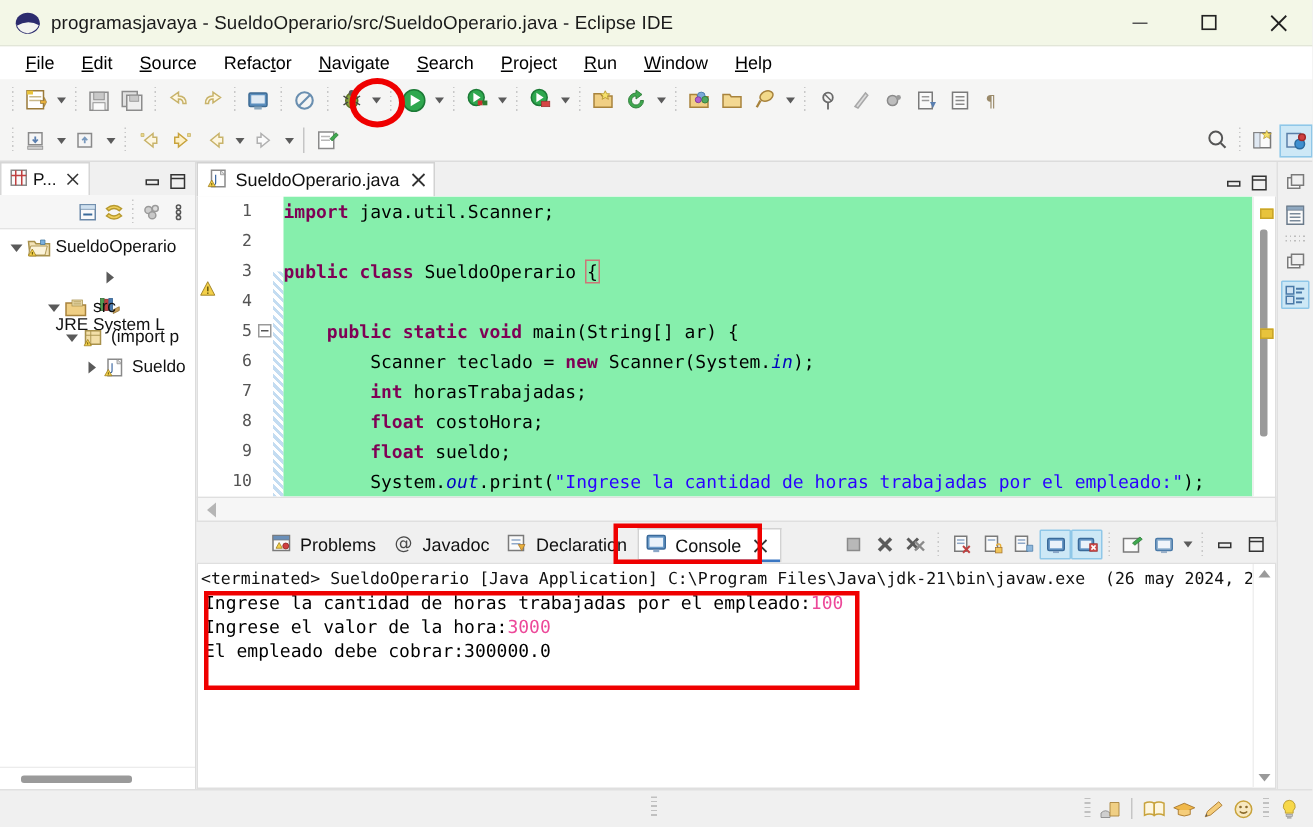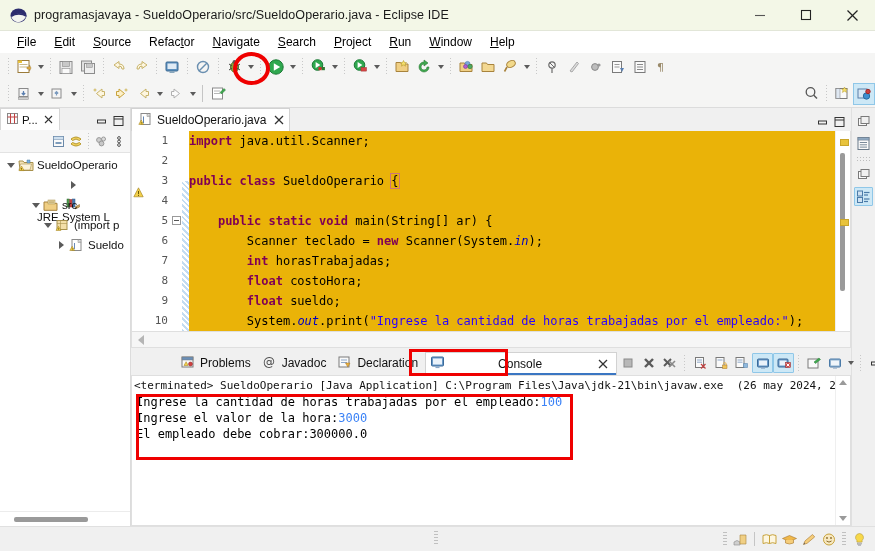--- a/index.html
+++ b/index.html
@@ -81,55 +81,55 @@
   .etab .lbl{font-size:12px;color:#111;margin:0 6px 0 4px;}
 
   .ebody{flex:1 1 auto;display:flex;background:#fff;min-height:0;border:1px solid #dfdfdf;border-top:none;position:relative;overflow:hidden;}
   .gutter{width:12px;flex:0 0 auto;background:#fff;position:relative;}
   .gutter .warnbox{position:absolute;left:1px;top:56px;width:11px;height:12px;}
   .linenos{width:24px;flex:0 0 auto;background:#fff;text-align:right;padding-right:2px;}
   .folds{width:12px;flex:0 0 auto;background:#fff;position:relative;}
   .indentbar{width:7px;flex:0 0 auto;background:#fff;position:relative;}
   .indentbar .stripe{position:absolute;left:0;top:50px;width:7px;bottom:0;
        background:repeating-linear-gradient(45deg,#b9d6ef 0 2px,#ffffff 2px 4px);opacity:.85;}
-  .code{flex:1 1 auto;min-width:0;background:#eab308;overflow:hidden;position:relative;}
+  .code{flex:1 1 auto;min-width:0;background:#86efac;overflow:hidden;position:relative;}
   .cl{height:20px;line-height:20px;font-family:"DejaVu Sans Mono","Liberation Mono",monospace;font-size:12px;white-space:pre;color:#000;}
   .ln{height:20px;line-height:20px;font-family:"DejaVu Sans Mono","Liberation Mono",monospace;font-size:11px;color:#555;}
   .kw{color:#7f0055;font-weight:bold;}
   .str{color:#2a00ff;}
   .fld{color:#0000c0;font-style:italic;}
   .var-u{text-decoration-color:#c8a23c;}
   .brkt{outline:1px solid #c77;}
   .fold-m{position:absolute;right:1px;width:9px;height:9px;border:1px solid #9a9a9a;background:#fff;box-sizing:border-box;}
   .fold-m:after{content:"";position:absolute;left:1px;top:3px;width:5px;height:1px;background:#555;}
 
   .evsb{width:14px;flex:0 0 auto;background:#fff;position:relative;border-left:1px solid #efefef;}
   .evsb .thumb{position:absolute;left:4px;top:22px;width:5px;height:138px;background:#9a9a9a;border-radius:2px;}
   .emark{position:absolute;right:1px;width:9px;height:7px;background:#e8c33c;border:1px solid #c9a52a;box-sizing:border-box;}
   .ehsb{height:15px;background:#f6f6f6;display:flex;align-items:center;flex:0 0 auto;border:1px solid #dfdfdf;border-top:none;}
 
   
   .console-wrap{flex:1 1 auto;display:flex;flex-direction:column;min-height:0;background:#f0f0f0;padding-top:3px;}
   .ctabs{height:24px;display:flex;align-items:center;background:#f0f0f0;flex:0 0 auto;position:relative;padding-left:5px;margin-left:40px;}
   .ctab{height:22px;display:flex;align-items:center;padding:0 7px 0 4px;}
   .ctab .lbl{font-size:12px;color:#111;margin-left:5px;}
-  .ctab.active{background:#fff;border-top:1px solid #d2d2d2;border-left:1px solid #d2d2d2;border-right:1px solid #d2d2d2;gap:48px;}
+  .ctab.active{background:#fff;border-top:1px solid #d2d2d2;border-left:1px solid #d2d2d2;border-right:1px solid #d2d2d2;}
   .ctab.active .lbl{color:#111;}
   .ctab-underline{position:absolute;left:0;bottom:0;height:2px;background:#3a76c2;width:100%;}
   .ctools{margin-left:auto;display:flex;align-items:center;padding-right:3px;}
   .ctool{width:21px;height:20px;display:flex;align-items:center;justify-content:center;}
   .ctool.sel{background:#cde8f6;border:1px solid #8fc7e8;box-sizing:border-box;border-radius:1px;}
 
   .console-ann{position:absolute;left:238px;top:-2px;width:99px;height:27px;border:3px solid #ef0000;box-sizing:border-box;z-index:30;pointer-events:none;}
 
   .cbody{flex:1 1 auto;background:#fff;border:1px solid #dfdfdf;display:flex;min-height:0;position:relative;overflow:hidden;}
   .cmain{flex:1 1 auto;min-width:0;position:relative;overflow:hidden;}
   .cstatus{font-family:"DejaVu Sans Mono","Liberation Mono",monospace;font-size:11px;color:#111;white-space:pre;padding:2px 0 1px 2px;line-height:15px;}
   .cout{font-family:"DejaVu Sans Mono","Liberation Mono",monospace;font-size:12px;line-height:16px;white-space:pre;padding-left:4px;color:#000;}
-  .cin{color:#3b82f6;}
+  .cin{color:#ec4899;}
   .cvsb{width:14px;flex:0 0 auto;background:#fff;position:relative;border-left:1px solid #efefef;}
   .cvsb .up,.cvsb .dn{position:absolute;left:3px;width:0;height:0;border-left:4px solid transparent;border-right:4px solid transparent;}
   .cvsb .up{top:4px;border-bottom:5px solid #9a9a9a;}
   .cvsb .dn{bottom:4px;border-top:5px solid #9a9a9a;}
   .out-ann{position:absolute;left:4px;top:18px;width:437px;height:66px;border:3px solid #ef0000;box-sizing:border-box;z-index:20;pointer-events:none;}
 
   
   .statusbar{height:24px;flex:0 0 auto;background:#f0f0f0;display:flex;align-items:center;border-top:1px solid #e0e0e0;}
   .sb-right{margin-left:auto;display:flex;align-items:center;padding-right:6px;}
   .sb-ic{width:20px;height:20px;display:flex;align-items:center;justify-content:center;}

